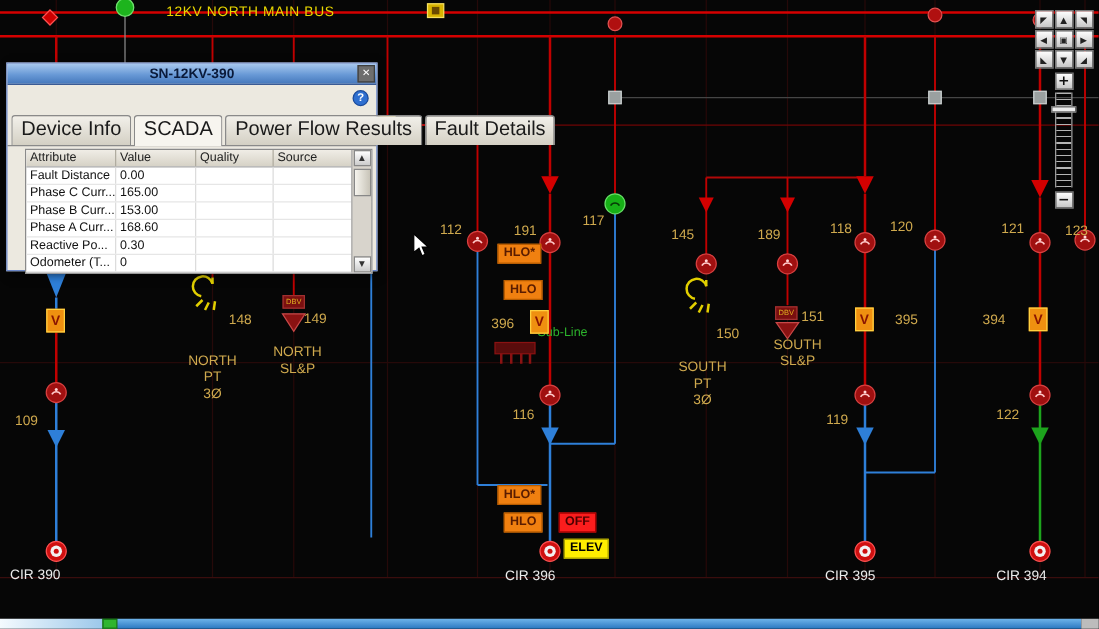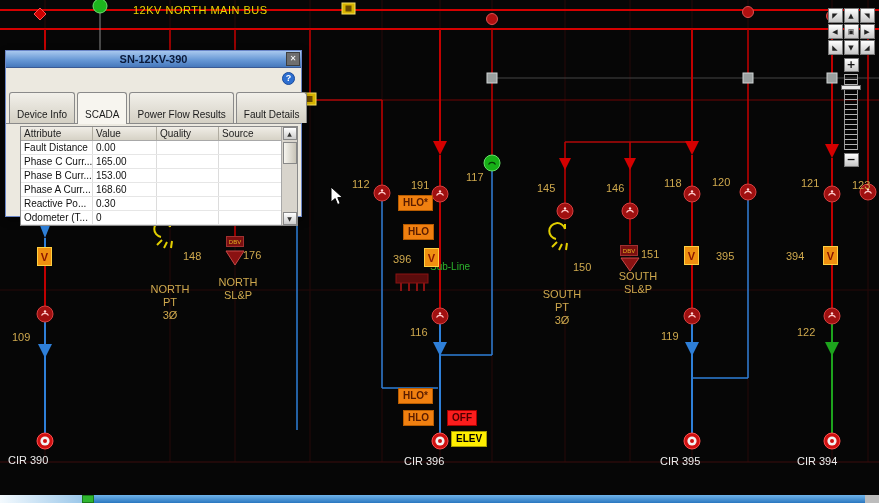--- a/index.html
+++ b/index.html
@@ -18,21 +18,21 @@
   .vbox{position:absolute;z-index:3;width:15px;height:19px;background:#ef9010;color:#8a1400;font-weight:bold;font-size:11px;text-align:center;line-height:19px;border:1px solid #ffd040}
   .dbv{position:absolute;z-index:3;width:18px;height:11px;background:#7a0f0f;color:#e0b020;font-size:6px;text-align:center;line-height:10px;border:1px solid #a03030}
 
   
   #dialog{position:absolute;left:5px;top:50px;width:297px;height:167px;background:#ece9e0;border:1px solid #6a86c8;box-shadow:2px 3px 7px rgba(0,0,0,.6);z-index:10}
   .titlebar{height:17px;background:linear-gradient(180deg,#a8c8ee 0%,#6899d6 55%,#4678bc 100%);display:flex;align-items:center;justify-content:center;border-bottom:1px solid #3a5a94;position:relative}
   .dlg-title{font-size:11px;font-weight:bold;color:#0a1a3a}
   .dlg-close{position:absolute;top:1px;right:1px;width:14px;height:14px;background:#6e6e6e;color:#fff;border:1px solid #3e3e3e;font-size:8px;line-height:12px;text-align:center;padding:0;font-family:"DejaVu Sans",sans-serif}
   .dlg-help{position:absolute;top:21px;right:6px;width:13px;height:13px;border-radius:50%;background:#2e6fd0;color:#fff;border:1px solid #1a4a9a;font-size:9px;font-weight:bold;line-height:11px;text-align:center;padding:0}
   .tabs{display:flex;align-items:flex-end;gap:2px;padding:0 3px;margin-top:24px;border-bottom:1px solid #8a8a8a}
-  .tab{font-size:10px;color:#1a1a1a;background:linear-gradient(#f2f0ea,#d4d0c4);border:1px solid #8a8a8a;border-bottom:none;border-radius:3px 3px 0 0;padding:16px 7px 3px;white-space:nowrap}
+  .tab{font-size:16px;color:#1a1a1a;background:linear-gradient(#f2f0ea,#d4d0c4);border:1px solid #8a8a8a;border-bottom:none;border-radius:3px 3px 0 0;padding:2px 7px 3px;white-space:nowrap}
   .tab.active{background:#f7f5ef;padding-bottom:4px;margin-bottom:-1px}
   .grid{margin:2px 3px 3px 14px;background:#fff;border:1px solid #8a8a8a;height:100px;position:relative;overflow:hidden}
   .ghead{display:flex;height:14px;background:linear-gradient(#f0ede6,#d6d2c6);border-bottom:1px solid #a8a8a8}
   .hc{font-size:10px;color:#222;padding:0 3px;border-right:1px solid #b0aca0;line-height:14px;overflow:hidden;white-space:nowrap}
   .grow{display:flex;height:14px;border-bottom:1px solid #e6e6e6}
   .c{font-size:10px;color:#111;padding:0 3px;border-right:1px solid #dcdcdc;line-height:13px;overflow:hidden;white-space:nowrap}
   .col-a{width:72px}.col-v{width:64px}.col-q{width:62px}.col-s{width:72px;border-right:none}
   .vscroll{position:absolute;right:0;top:0;bottom:0;width:16px;background:#d8d4cc;border-left:1px solid #a8a8a8;display:flex;flex-direction:column;align-items:center}
   .sarr{width:14px;height:13px;background:linear-gradient(#fff,#ccc);border:1px solid #888;font-size:6px;line-height:11px;text-align:center;color:#333;padding:0;font-family:"DejaVu Sans",sans-serif}
   .sarr.down{margin-top:auto}
@@ -236,23 +236,23 @@
   <div class="lbl" style="left:411px;top:179px">191</div>
   <div class="lbl" style="left:410px;top:326px">116</div>
   <div class="lbl" style="left:466px;top:171px">117</div>
   <div class="lbl" style="left:664px;top:177px">118</div>
   <div class="lbl" style="left:661px;top:330px">119</div>
   <div class="lbl" style="left:712px;top:176px">120</div>
   <div class="lbl" style="left:801px;top:177px">121</div>
   <div class="lbl" style="left:797px;top:326px">122</div>
   <div class="lbl" style="left:852px;top:179px">123</div>
   <div class="lbl" style="left:537px;top:182px">145</div>
-  <div class="lbl" style="left:606px;top:182px">146</div>
+  <div class="lbl" style="left:606px;top:182px">189</div>
   <div class="lbl" style="left:183px;top:250px">148</div>
-  <div class="lbl" style="left:243px;top:249px">176</div>
+  <div class="lbl" style="left:243px;top:249px">149</div>
   <div class="lbl" style="left:573px;top:261px">150</div>
   <div class="lbl" style="left:641px;top:248px">151</div>
   <div class="lbl" style="left:786px;top:250px">394</div>
   <div class="lbl" style="left:716px;top:250px">395</div>
   <div class="lbl" style="left:393px;top:253px">396</div>
 
   <div class="lbl center" style="left:146px;top:283px;width:48px">NORTH
 PT
 3Ø</div>
   <div class="lbl center" style="left:214px;top:276px;width:48px">NORTH

